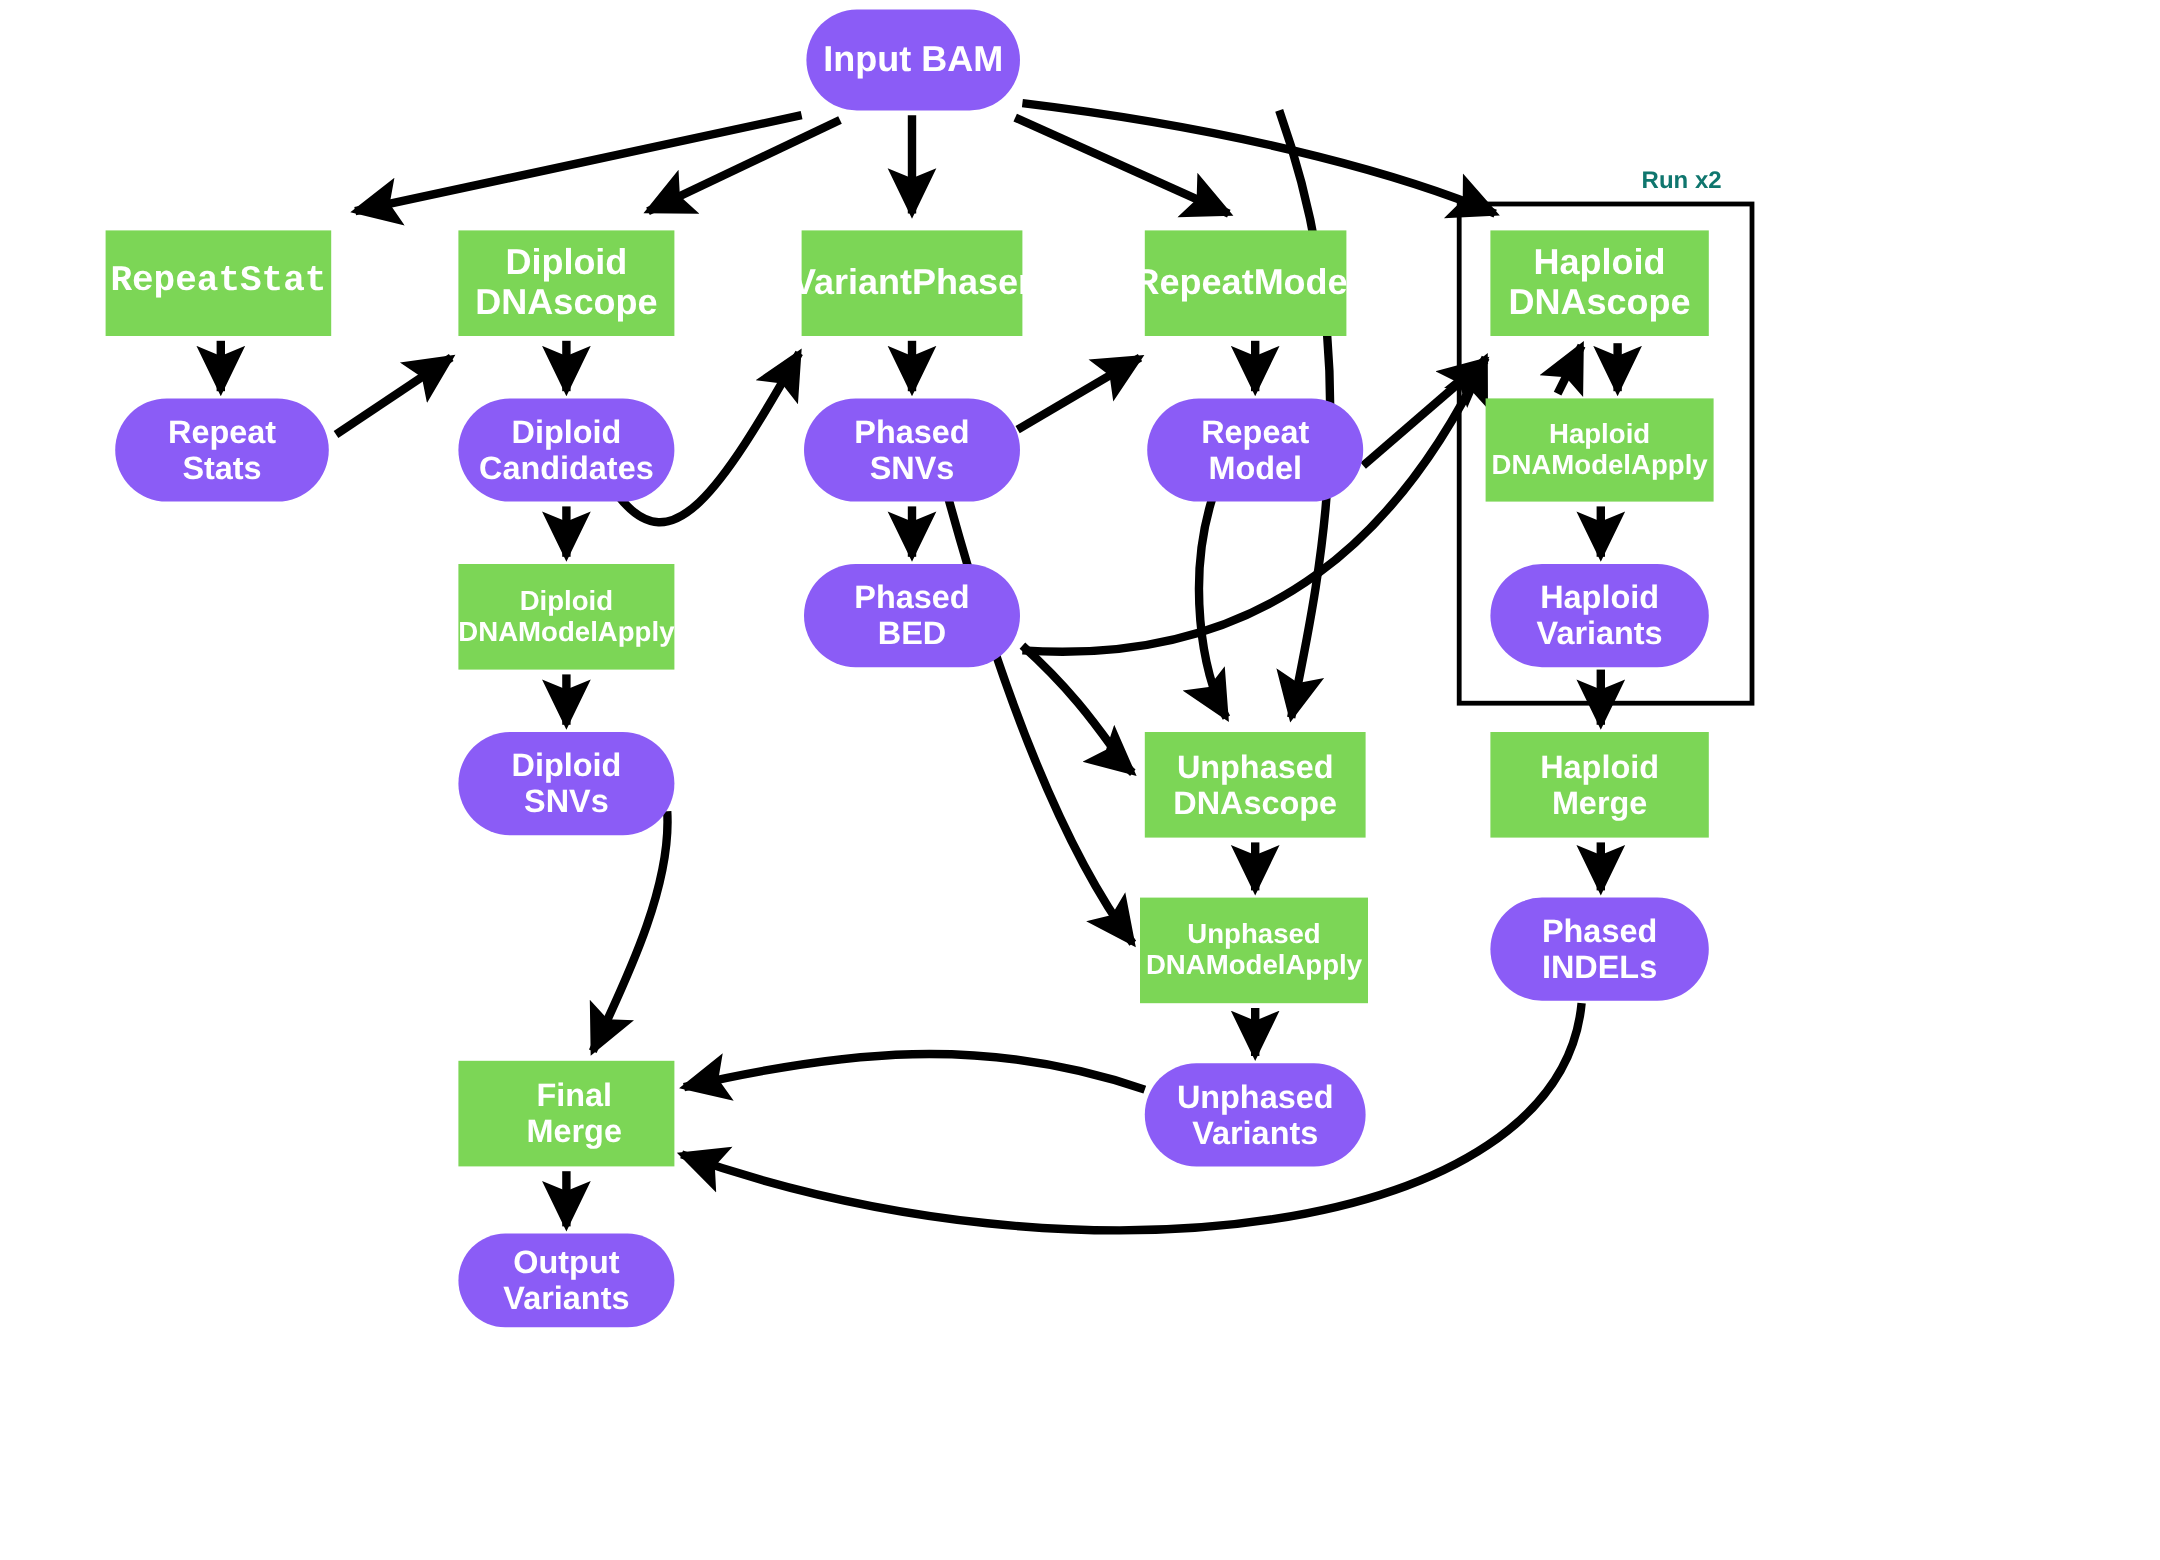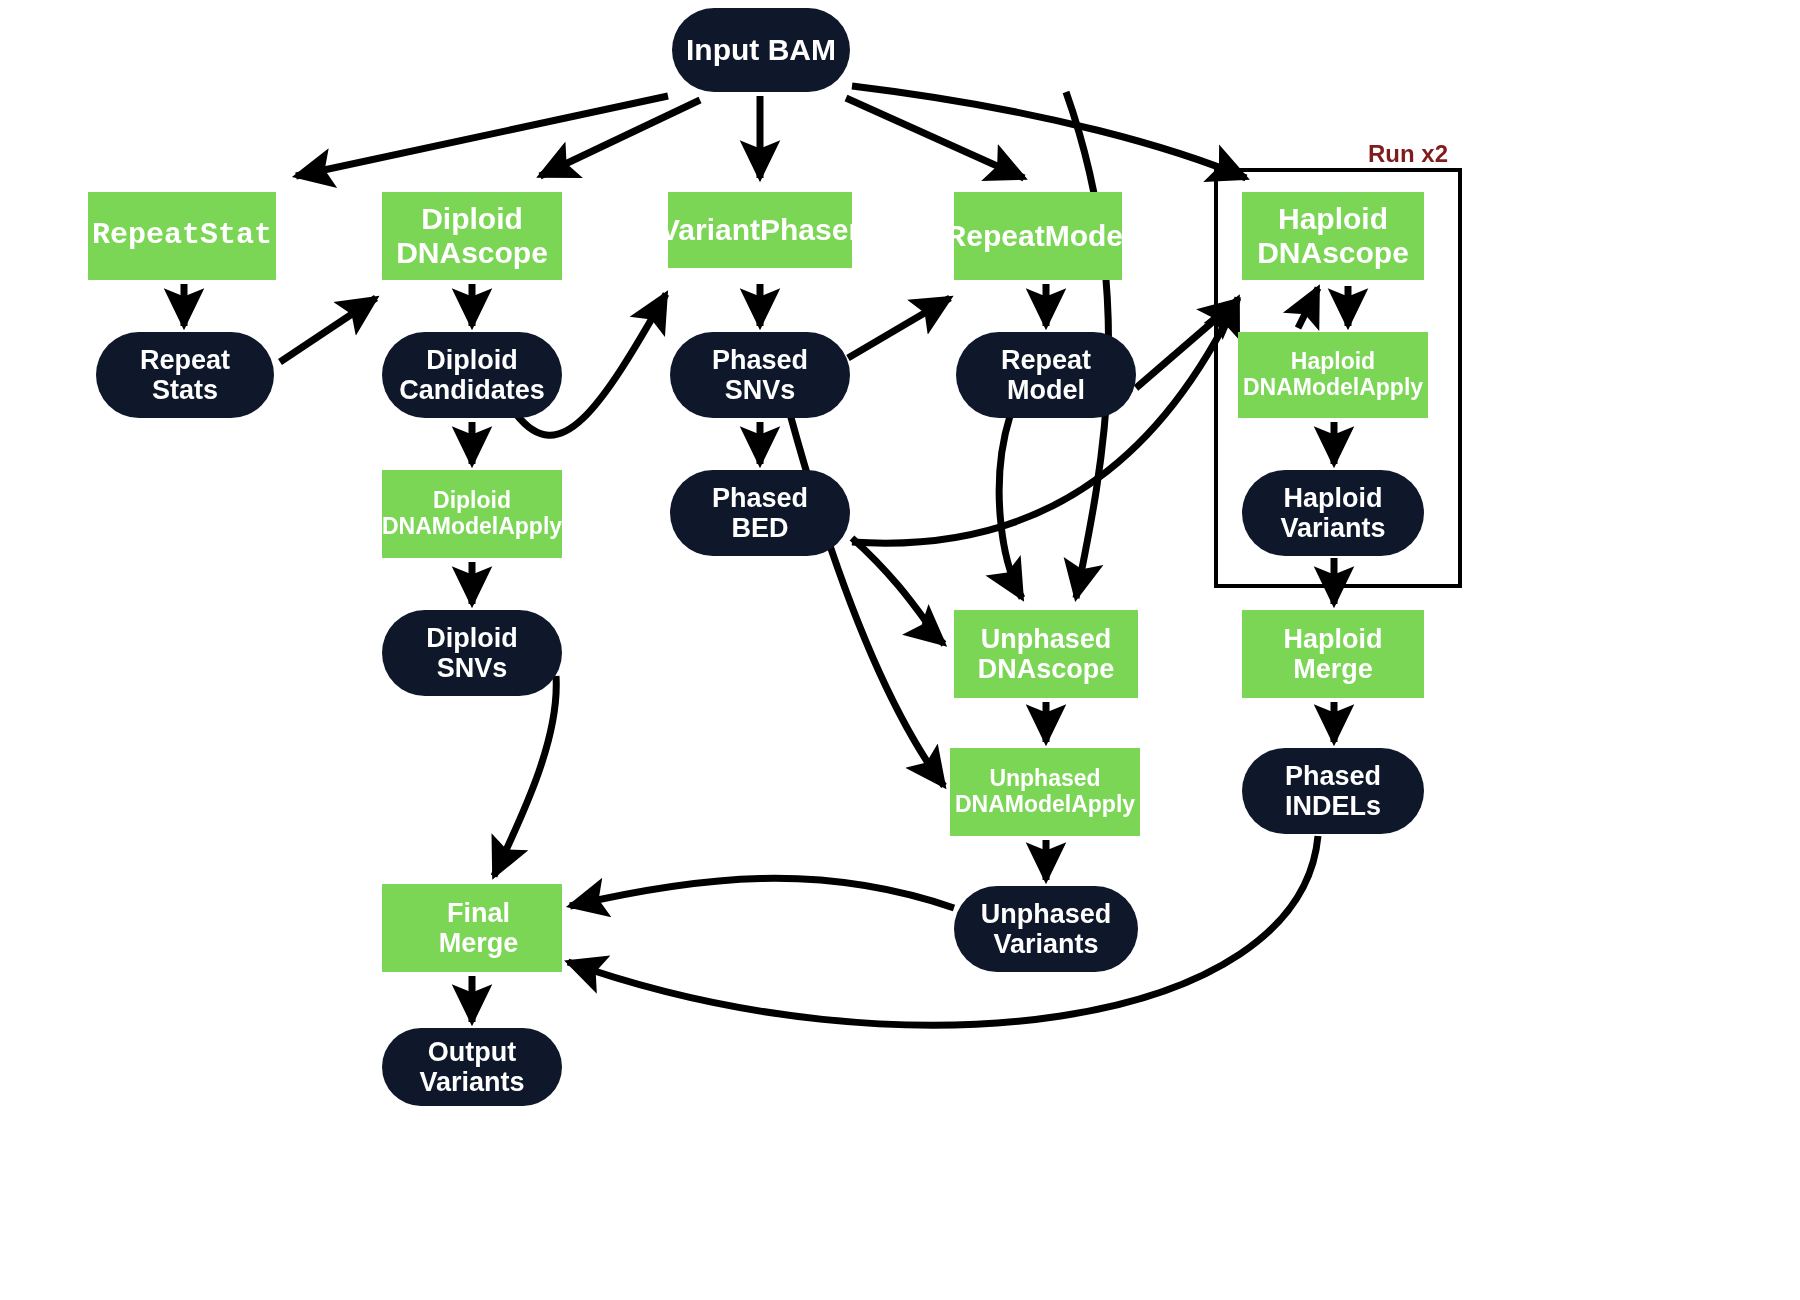--- a/index.html
+++ b/index.html
@@ -23,35 +23,35 @@
     text-align: center;
     color: #ffffff;
     font-weight: bold;
     line-height: 1.12;
     box-sizing: border-box;
     padding: 2px 4px;
     white-space: pre-line;
     z-index: 3;
   }
   .process { background: #7CD656; border-radius: 0; }
-  .datum   { background: #0f172a; border-radius: 999px; }
+  .datum   { background: #8b5cf6; border-radius: 999px; }
   .fs-lg { font-size: 30px; }
   .fs-md { font-size: 27px; }
   .fs-sm { font-size: 23px; }
   .group-box {
     position:absolute;
     border: 4px solid #000000;
     background: transparent;
     z-index: 1;
   }
   .group-label {
     position:absolute;
-    font-size: 24px;
+    font-size: 20px;
     font-weight: bold;
-    color:#7f1d1d;
+    color:#0f766e;
     z-index: 4;
     white-space: nowrap;
   }
 </style>
 </head>
 <body>
 
 <div id="stage">
 
   <svg id="edges" viewBox="0 0 1800 1300">
@@ -120,21 +120,21 @@
 
   <div class="node datum fs-md" style="left:382px; top:332px; width:180px; height:86px;">Diploid
 Candidates</div>
 
   <div class="node process fs-sm" style="left:382px; top:470px; width:180px; height:88px;">Diploid
 DNAModelApply</div>
 
   <div class="node datum fs-md" style="left:382px; top:610px; width:180px; height:86px;">Diploid
 SNVs</div>
 
-  <div class="node process fs-lg" style="left:668px; top:192px; width:184px; height:76px;">VariantPhaser</div>
+  <div class="node process fs-lg" style="left:668px; top:192px; width:184px; height:88px;">VariantPhaser</div>
 
   <div class="node datum fs-md" style="left:670px; top:332px; width:180px; height:86px;">Phased
 SNVs</div>
 
   <div class="node datum fs-md" style="left:670px; top:470px; width:180px; height:86px;">Phased
 BED</div>
 
   <div class="node process fs-lg" style="left:954px; top:192px; width:168px; height:88px;">RepeatModel</div>
 
   <div class="node datum fs-md" style="left:956px; top:332px; width:180px; height:86px;">Repeat

